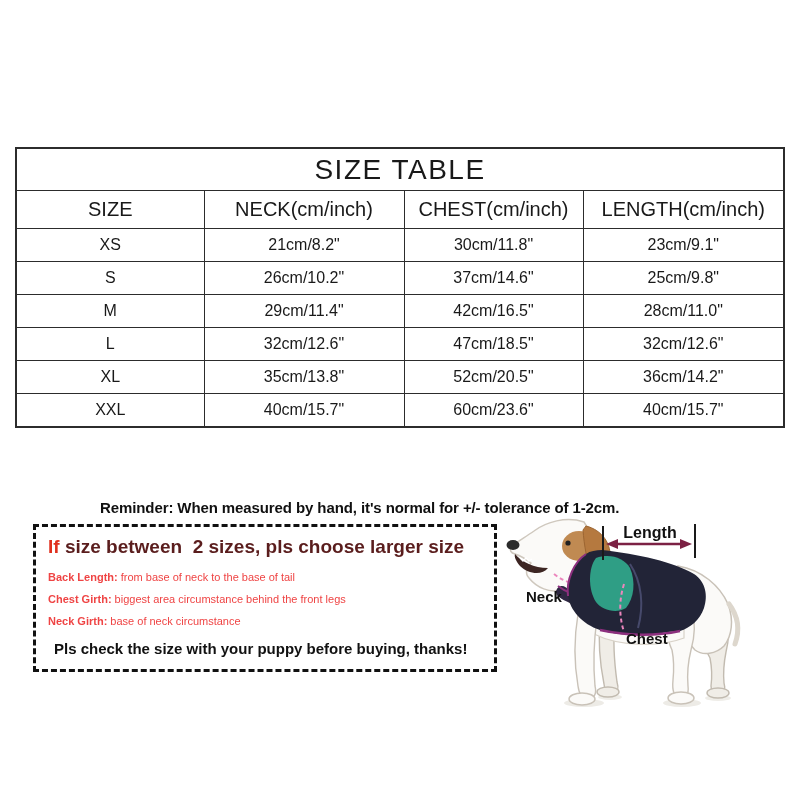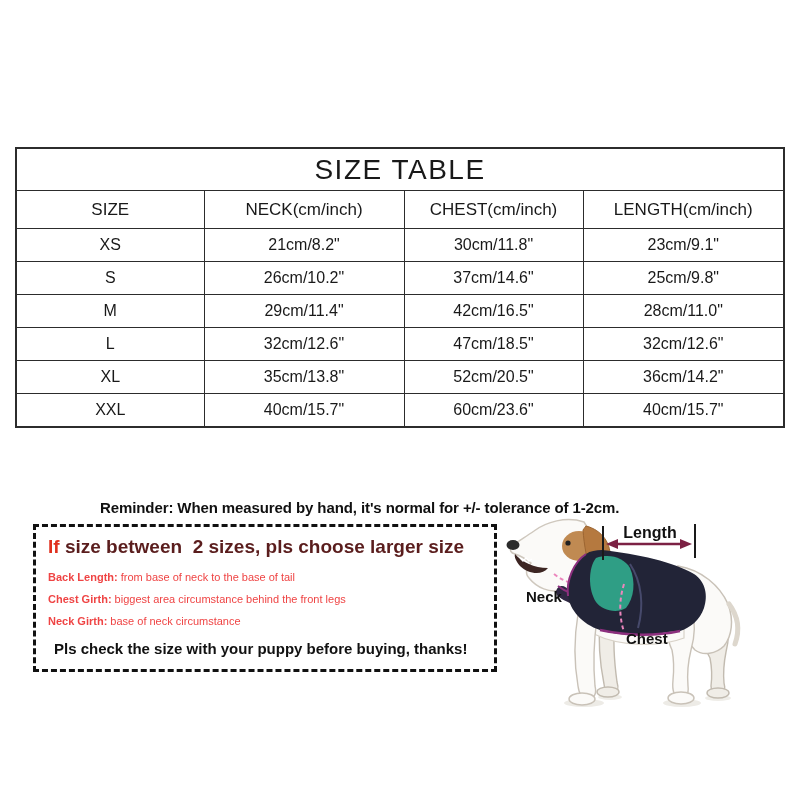--- a/index.html
+++ b/index.html
@@ -14,21 +14,21 @@
     border-collapse:collapse; table-layout:fixed;
     border:2px solid #2c2c2c;
   }
   table.size-table th, table.size-table td {
     border:1.5px solid #2c2c2c; text-align:center; vertical-align:middle;
     padding:0; color:#191919; font-weight:400;
   }
   tr.title-row th {
     height:41px; font-size:28px; letter-spacing:1.5px; font-weight:400;
   }
-  tr.header-row th { height:37px; font-size:17px;margin-top:20px; }
+  tr.header-row th { height:37px; font-size:20px;margin-top:20px; }
   tr.data-row td { height:32px; font-size:16px;margin-left:44px; }
 
   
   .reminder {
     position:absolute; left:88px; top:487px; margin:12px;
     font-size:15px; font-weight:700; letter-spacing:-0.1px; color:#101010;
   }
 
   
   .note-box {

